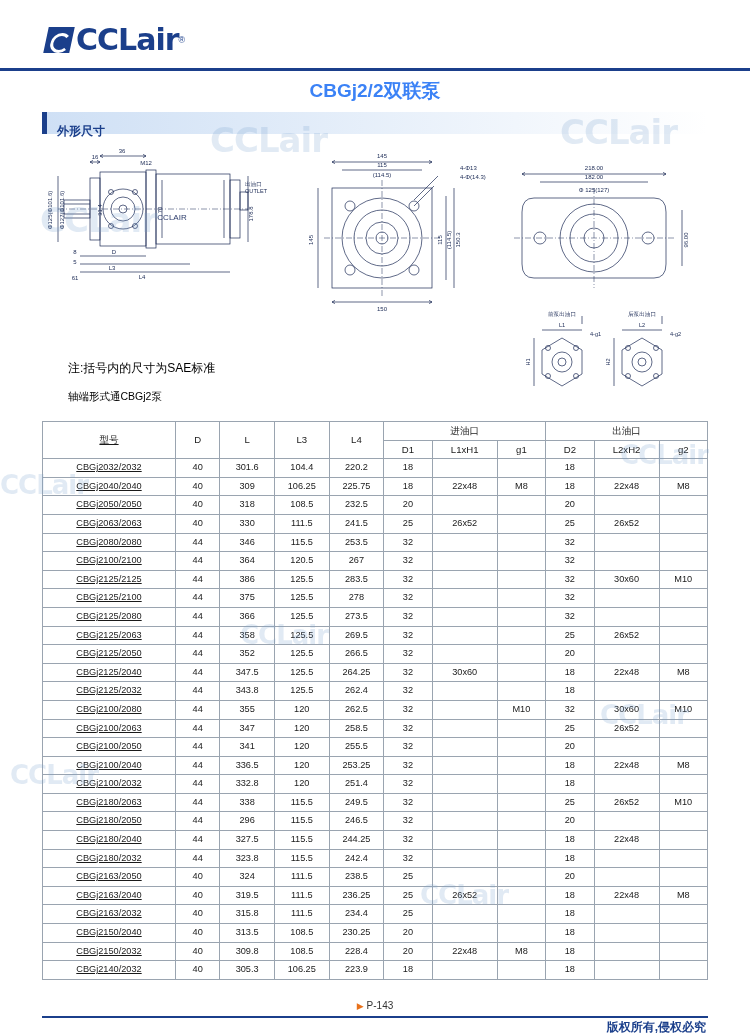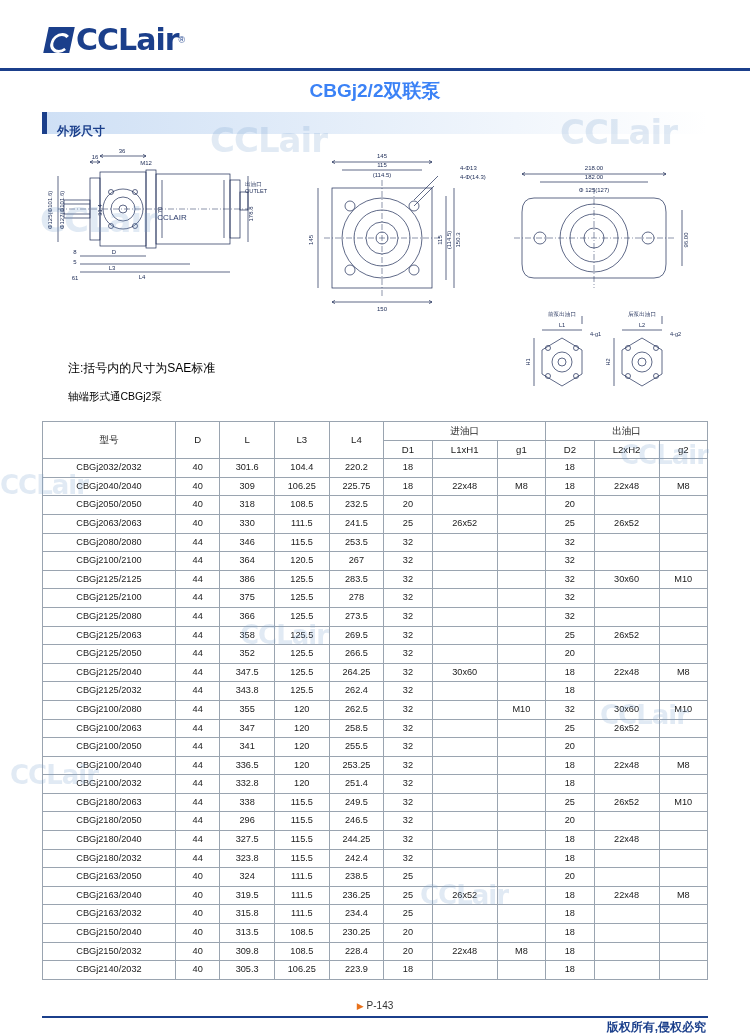--- a/index.html
+++ b/index.html
@@ -88,21 +88,21 @@
   th,td{
     border:1px solid #9aa4b0;
     text-align:center;
     padding:0;
     height:17.6px;
     line-height:17.6px;
     font-weight:normal;
     background:transparent;
   }
   thead th{font-size:9.6px;font-weight:normal;}
-  .col-model{width:128px;}
+  .col-model{width:128px;text-decoration:underline;}
   .col-d{width:42px;}
   .col-l{width:52px;}
   .col-l3{width:52px;}
   .col-l4{width:52px;}
   .col-d1{width:46px;}
   .col-lh1{width:62px;text-align:center;}
   .col-g1{width:46px;}
   .col-d2{width:46px;}
   .col-lh2{width:62px;}
   .col-g2{width:46px;}

